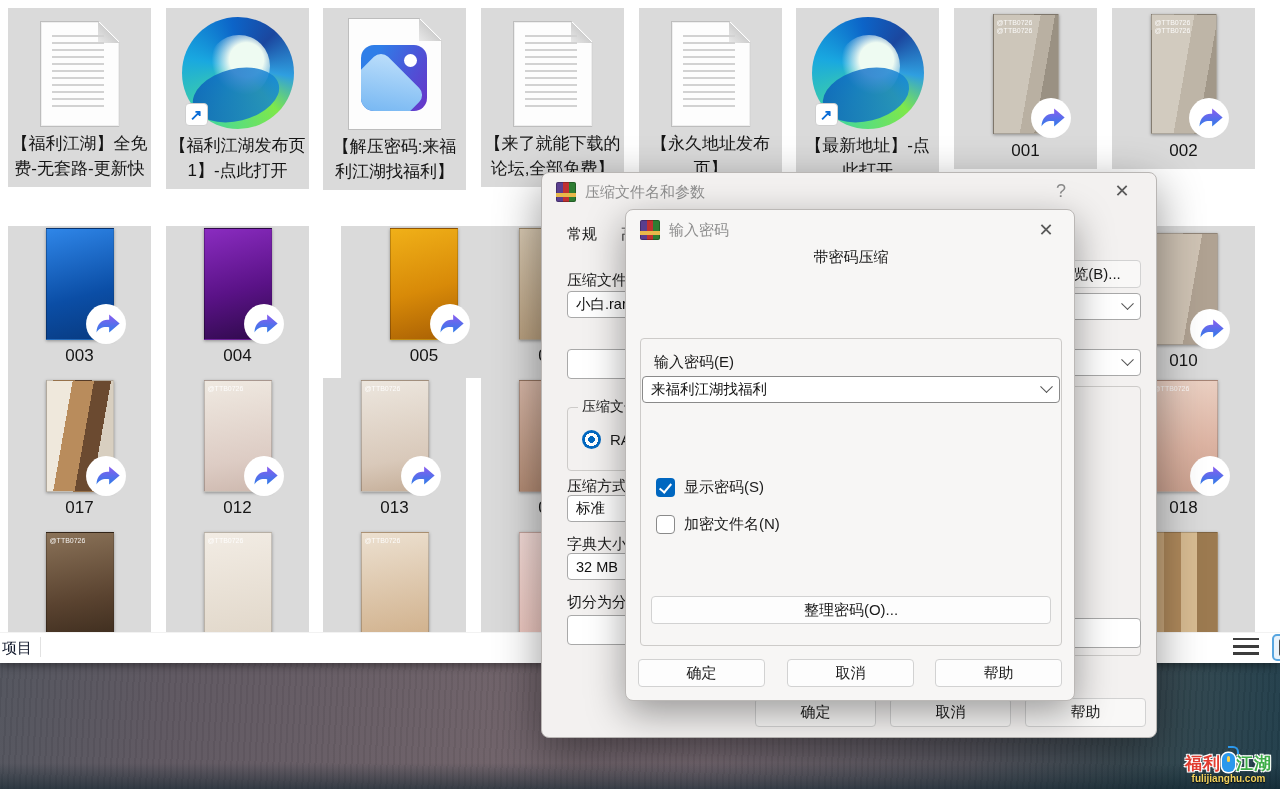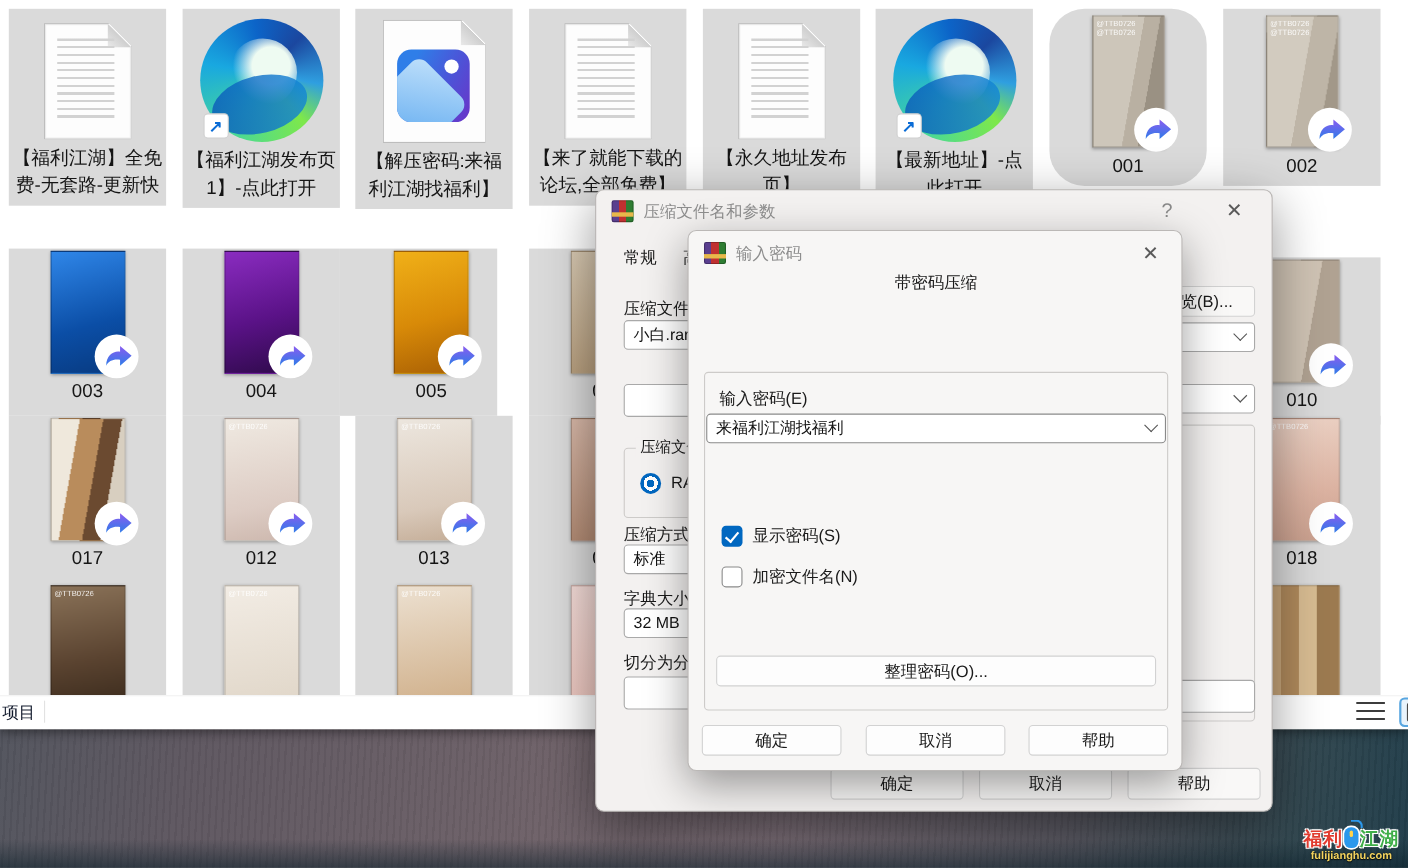--- a/index.html
+++ b/index.html
@@ -179,21 +179,21 @@
         <div class="tile r1" style="left: 639px; top: 8px;">
           <div class="doc-icon"></div>
           <div class="tile-label">【永久地址发布页】</div>
         </div>
         <div class="tile r1" style="left: 796px; top: 8px;">
           <div class="edge-icon">
             <div class="shortcut-badge">↗</div>
           </div>
           <div class="tile-label">【最新地址】-点此打开</div>
         </div>
-        <div class="tile r1" style="left: 954px; top: 8px; border-radius: 32px;">
+        <div class="tile r1" style="left: 954px; top: 8px;">
           <div class="thumb v-shower">
             <span class="wm">@TTB0726<br>@TTB0726</span>
             <svg class="badge" viewBox="0 0 40 40">
               <defs>
                 <linearGradient id="bg1" x1="0" y1="0" x2="0" y2="1">
                   <stop offset="0" stop-color="#8a5cf0"></stop>
                   <stop offset="1" stop-color="#2f7ce8"></stop>
                 </linearGradient>
               </defs>
               <circle cx="20" cy="20" r="19" fill="#fff"></circle>
@@ -241,21 +241,21 @@
                   <stop offset="0" stop-color="#8a5cf0"></stop>
                   <stop offset="1" stop-color="#2f7ce8"></stop>
                 </linearGradient>
               </defs>
               <circle cx="20" cy="20" r="19" fill="#fff"></circle>
               <path d="M11 28c0-9 6.5-13 12-12v-5l10 8.5-10 8.5v-5c-5.5-1-10 1-12 5z" fill="url(#bg1)"></path>
             </svg>
           </div>
           <div class="tile-label">004</div>
         </div>
-        <div class="tile r2" style="left: 309px; top: 226px; padding-left: 23px;">
+        <div class="tile r2" style="left: 341px; top: 226px; padding-left: 23px;">
           <div class="thumb v-amber">
             <svg class="badge" viewBox="0 0 40 40">
               <defs>
                 <linearGradient id="bg1" x1="0" y1="0" x2="0" y2="1">
                   <stop offset="0" stop-color="#8a5cf0"></stop>
                   <stop offset="1" stop-color="#2f7ce8"></stop>
                 </linearGradient>
               </defs>
               <circle cx="20" cy="20" r="19" fill="#fff"></circle>
               <path d="M11 28c0-9 6.5-13 12-12v-5l10 8.5-10 8.5v-5c-5.5-1-10 1-12 5z" fill="url(#bg1)"></path>
@@ -271,21 +271,21 @@
                   <stop offset="0" stop-color="#8a5cf0"></stop>
                   <stop offset="1" stop-color="#2f7ce8"></stop>
                 </linearGradient>
               </defs>
               <circle cx="20" cy="20" r="19" fill="#fff"></circle>
               <path d="M11 28c0-9 6.5-13 12-12v-5l10 8.5-10 8.5v-5c-5.5-1-10 1-12 5z" fill="url(#bg1)"></path>
             </svg>
           </div>
           <div class="tile-label">006</div>
         </div>
-        <div class="tile r2" style="left: 1112px; top: 234px;">
+        <div class="tile r2" style="left: 1112px; top: 226px; justify-content: center;">
           <div class="thumb v-tan">
             <svg class="badge" viewBox="0 0 40 40">
               <defs>
                 <linearGradient id="bg1" x1="0" y1="0" x2="0" y2="1">
                   <stop offset="0" stop-color="#8a5cf0"></stop>
                   <stop offset="1" stop-color="#2f7ce8"></stop>
                 </linearGradient>
               </defs>
               <circle cx="20" cy="20" r="19" fill="#fff"></circle>
               <path d="M11 28c0-9 6.5-13 12-12v-5l10 8.5-10 8.5v-5c-5.5-1-10 1-12 5z" fill="url(#bg1)"></path>

